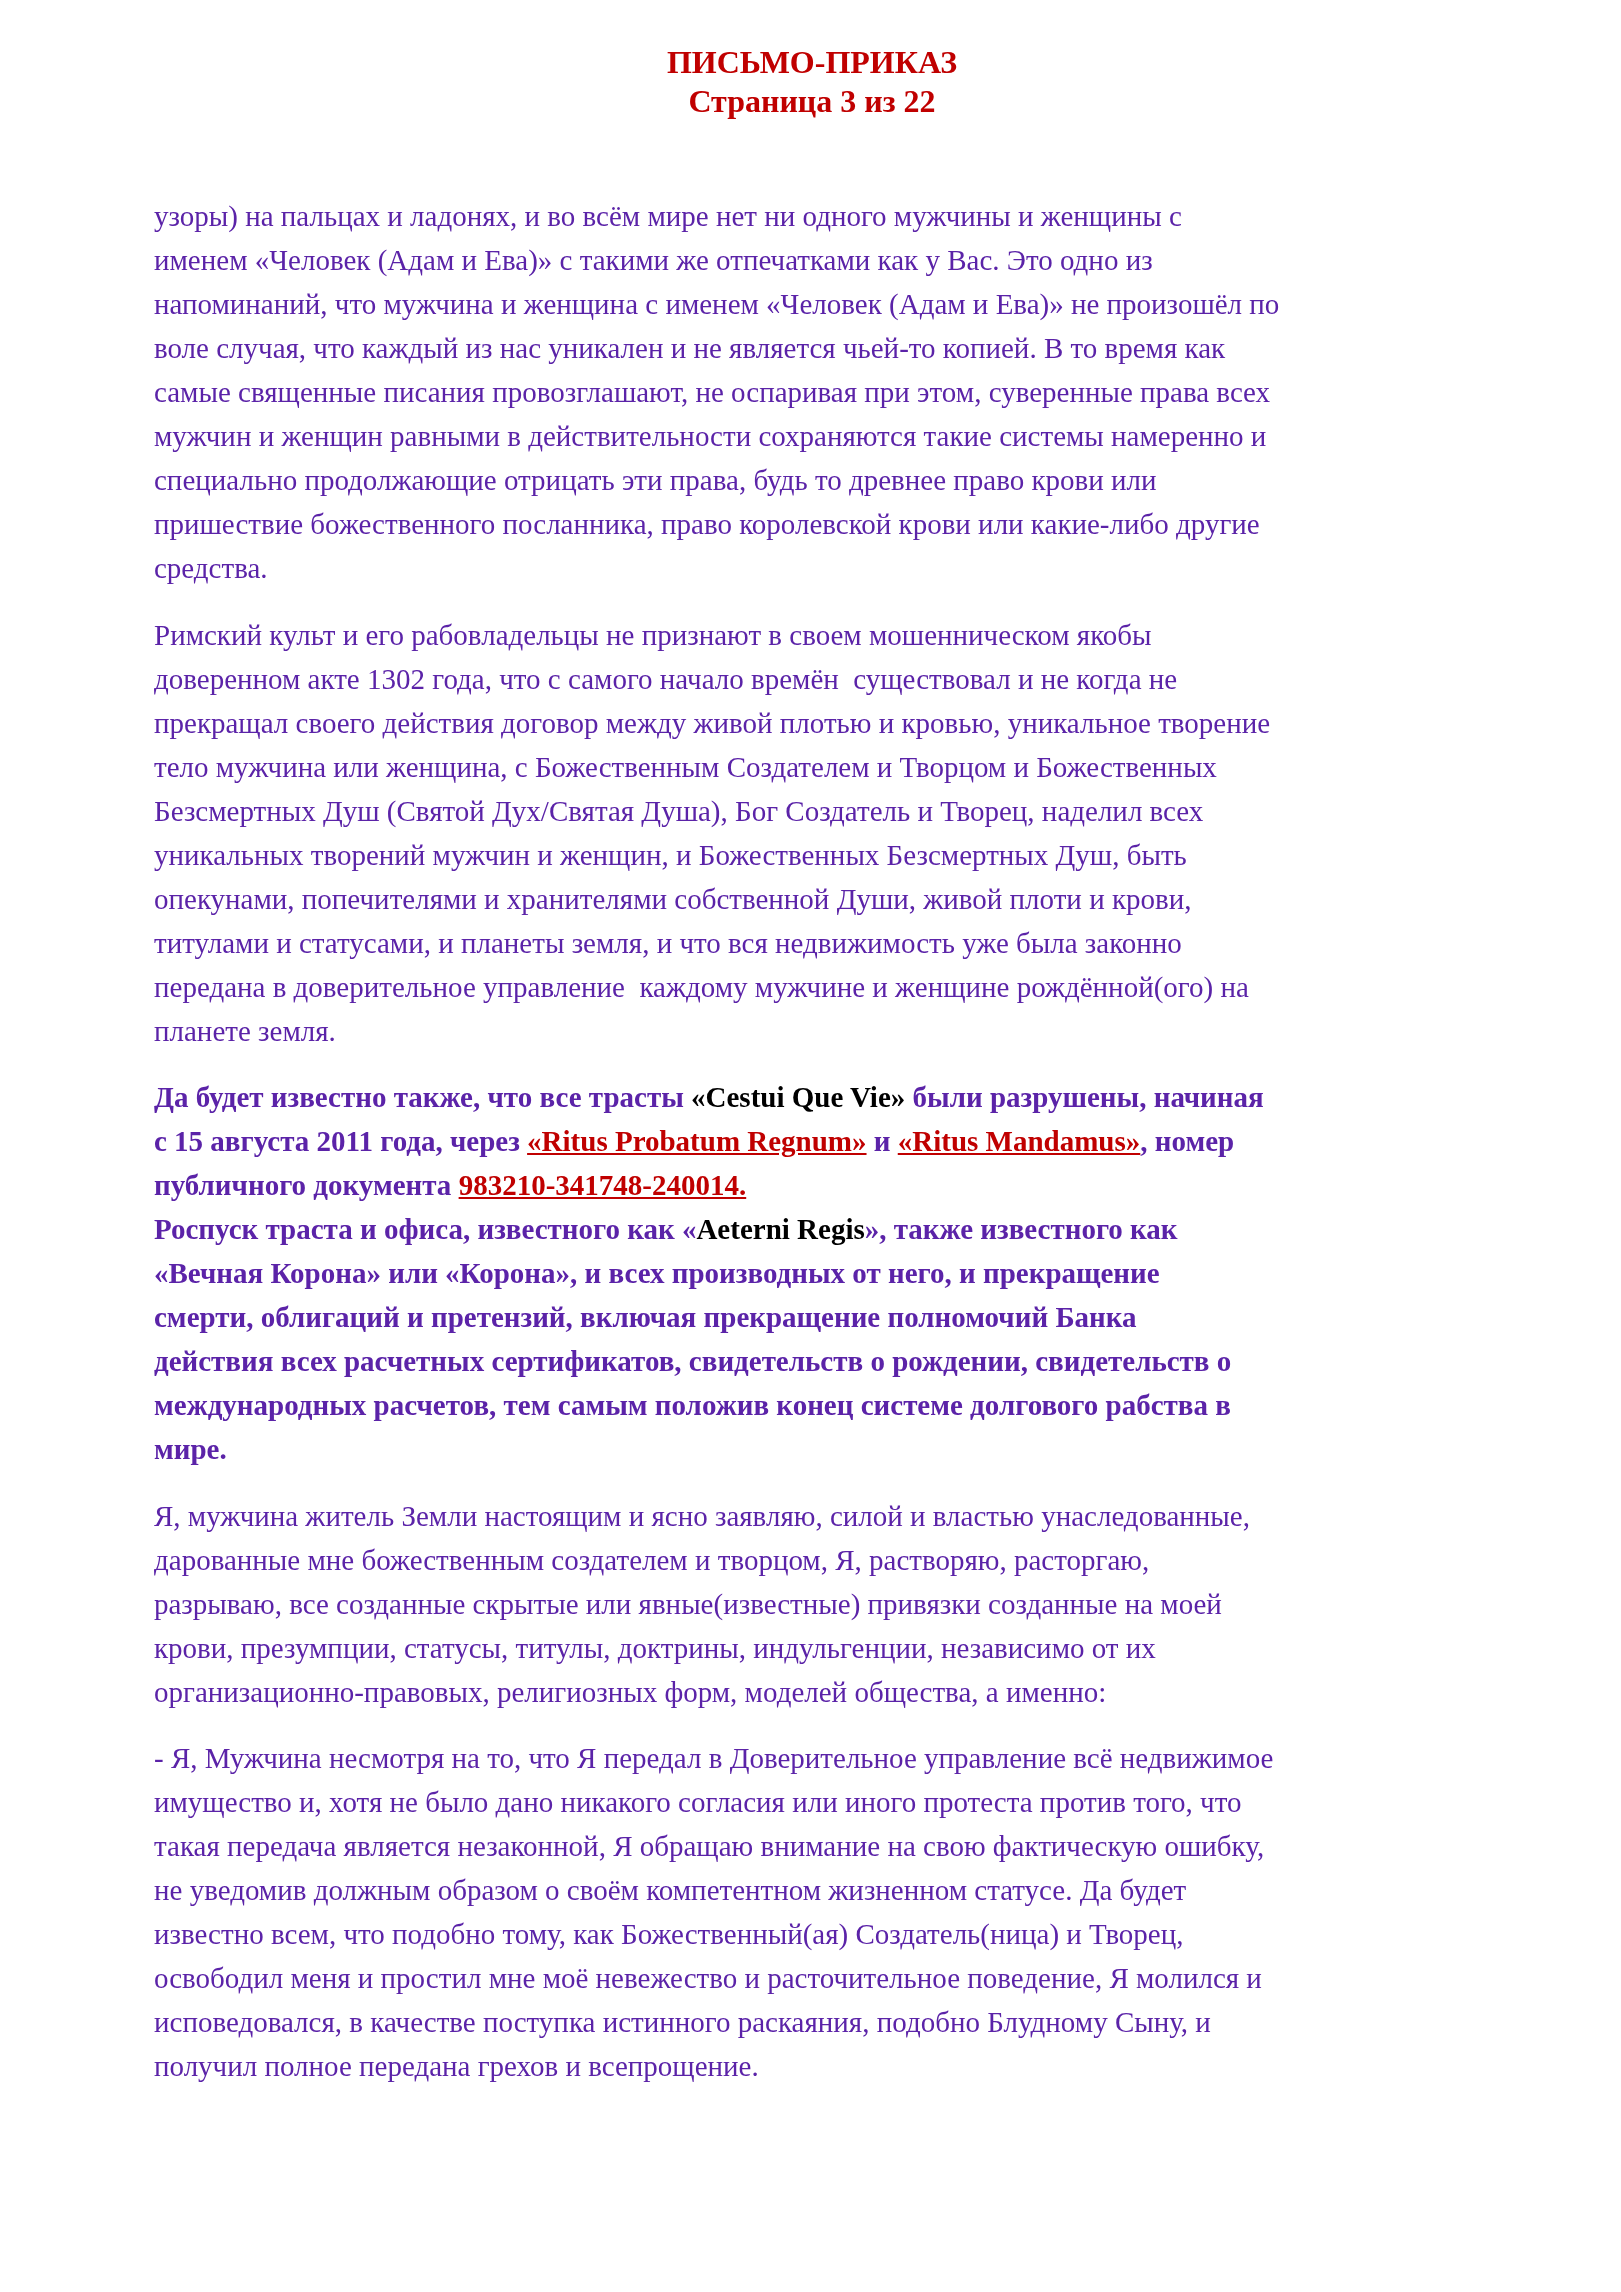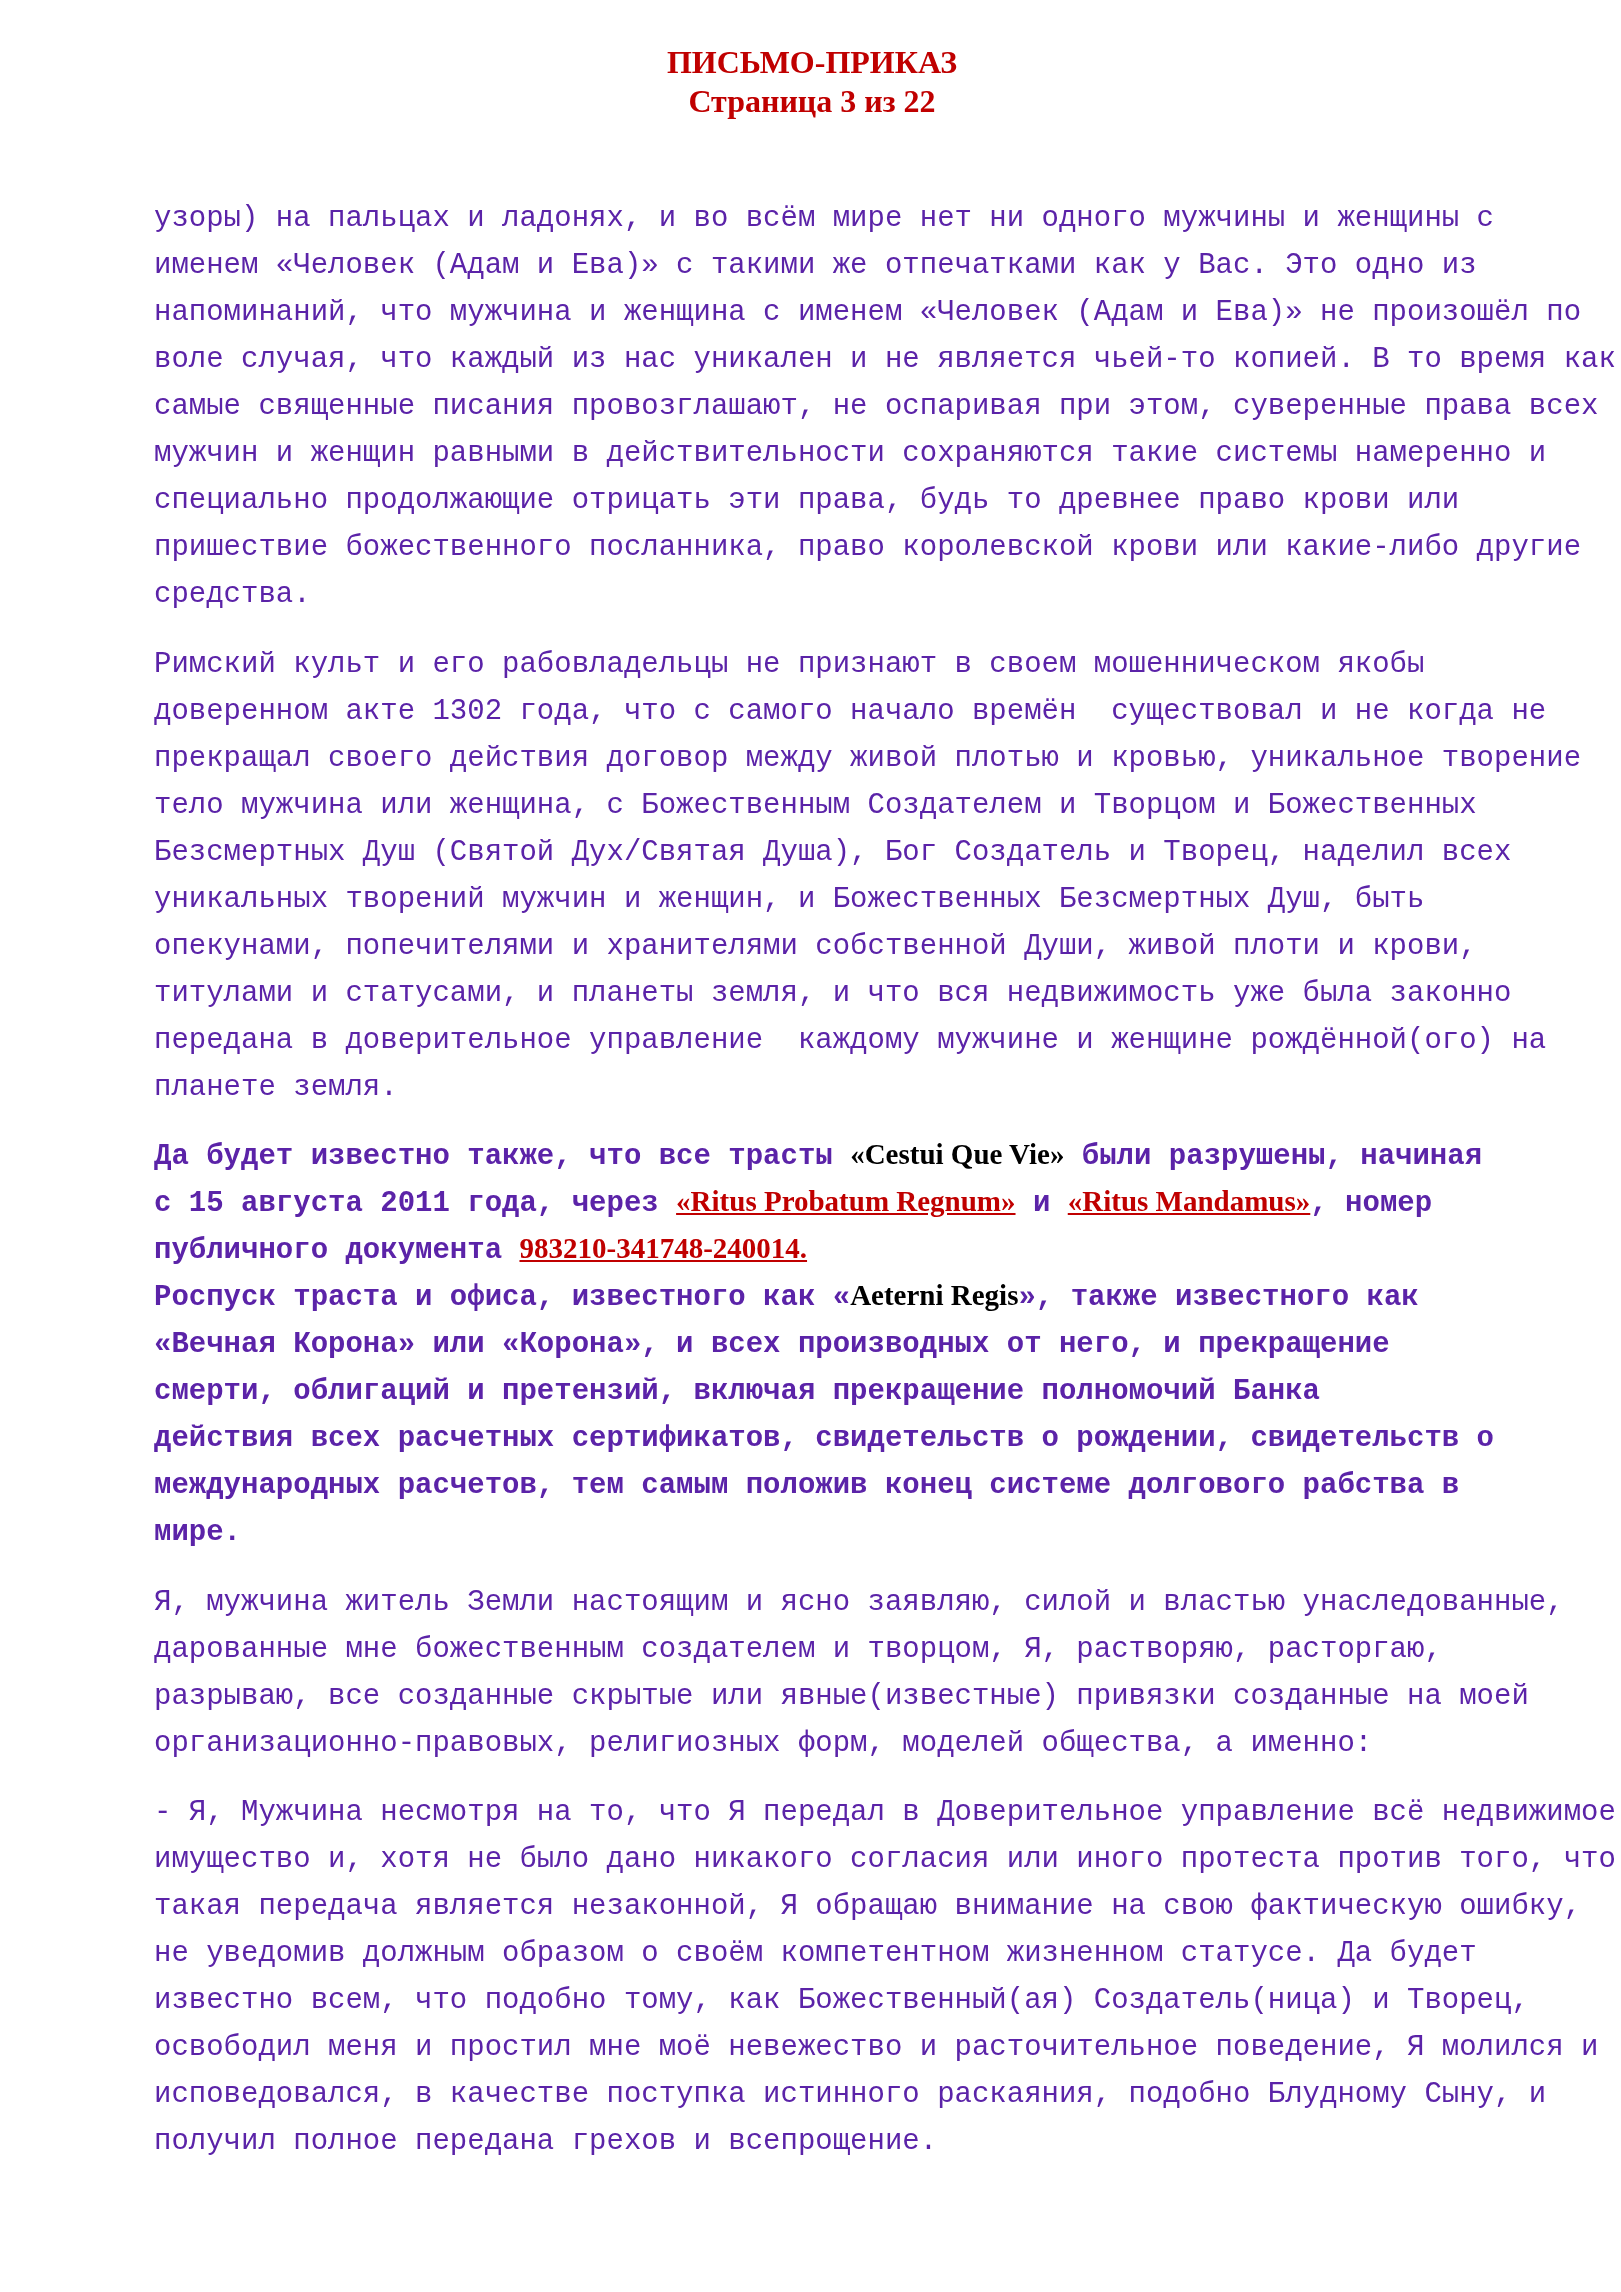--- a/index.html
+++ b/index.html
@@ -35,21 +35,21 @@
     width:1330px;
   }
   .para{
     font-size:29px;
     line-height:44px;
     color:var(--purple);
     margin:0 0 22.5px 0;
   }
   .para.bold{font-weight:bold;}
   .line{white-space:nowrap;}
-  .seg-purple{color:var(--purple);font-family:Liberation Mono, monospace;}
+  .seg-purple{color:var(--purple);}
   .seg-black{color:var(--black);margin-top:16px;}
   .seg-red{color:var(--red);text-decoration:underline;}
 </style>
 </head>
 <body>
 
 <div class="page">
   <header class="title-block">
     <div class="title-line">ПИСЬМО-ПРИКАЗ</div>
     <div class="title-line">Страница 3 из 22</div>
@@ -86,20 +86,21 @@
         <div class="line"><span class="seg-purple">«Вечная Корона» или «Корона», и всех производных от него, и прекращение</span></div>
         <div class="line"><span class="seg-purple">смерти, облигаций и претензий, включая прекращение полномочий Банка</span></div>
         <div class="line"><span class="seg-purple">действия всех расчетных сертификатов, свидетельств о рождении, свидетельств о</span></div>
         <div class="line"><span class="seg-purple">международных расчетов, тем самым положив конец системе долгового рабства в</span></div>
         <div class="line"><span class="seg-purple">мире.</span></div>
       </div>
       <div class="para">
         <div class="line"><span class="seg-purple">Я, мужчина житель Земли настоящим и ясно заявляю, силой и властью унаследованные,</span></div>
         <div class="line"><span class="seg-purple">дарованные мне божественным создателем и творцом, Я, растворяю, расторгаю,</span></div>
         <div class="line"><span class="seg-purple">разрываю, все созданные скрытые или явные(известные) привязки созданные на моей</span></div>
+        <div class="line"><span class="seg-purple">крови, презумпции, статусы, титулы, доктрины, индульгенции, независимо от их</span></div>
         <div class="line"><span class="seg-purple">организационно-правовых, религиозных форм, моделей общества, а именно:</span></div>
       </div>
       <div class="para">
         <div class="line"><span class="seg-purple">- Я, Мужчина несмотря на то, что Я передал в Доверительное управление всё недвижимое</span></div>
         <div class="line"><span class="seg-purple">имущество и, хотя не было дано никакого согласия или иного протеста против того, что</span></div>
         <div class="line"><span class="seg-purple">такая передача является незаконной, Я обращаю внимание на свою фактическую ошибку,</span></div>
         <div class="line"><span class="seg-purple">не уведомив должным образом о своём компетентном жизненном статусе. Да будет</span></div>
         <div class="line"><span class="seg-purple">известно всем, что подобно тому, как Божественный(ая) Создатель(ница) и Творец,</span></div>
         <div class="line"><span class="seg-purple">освободил меня и простил мне моё невежество и расточительное поведение, Я молился и</span></div>
         <div class="line"><span class="seg-purple">исповедовался, в качестве поступка истинного раскаяния, подобно Блудному Сыну, и</span></div>

